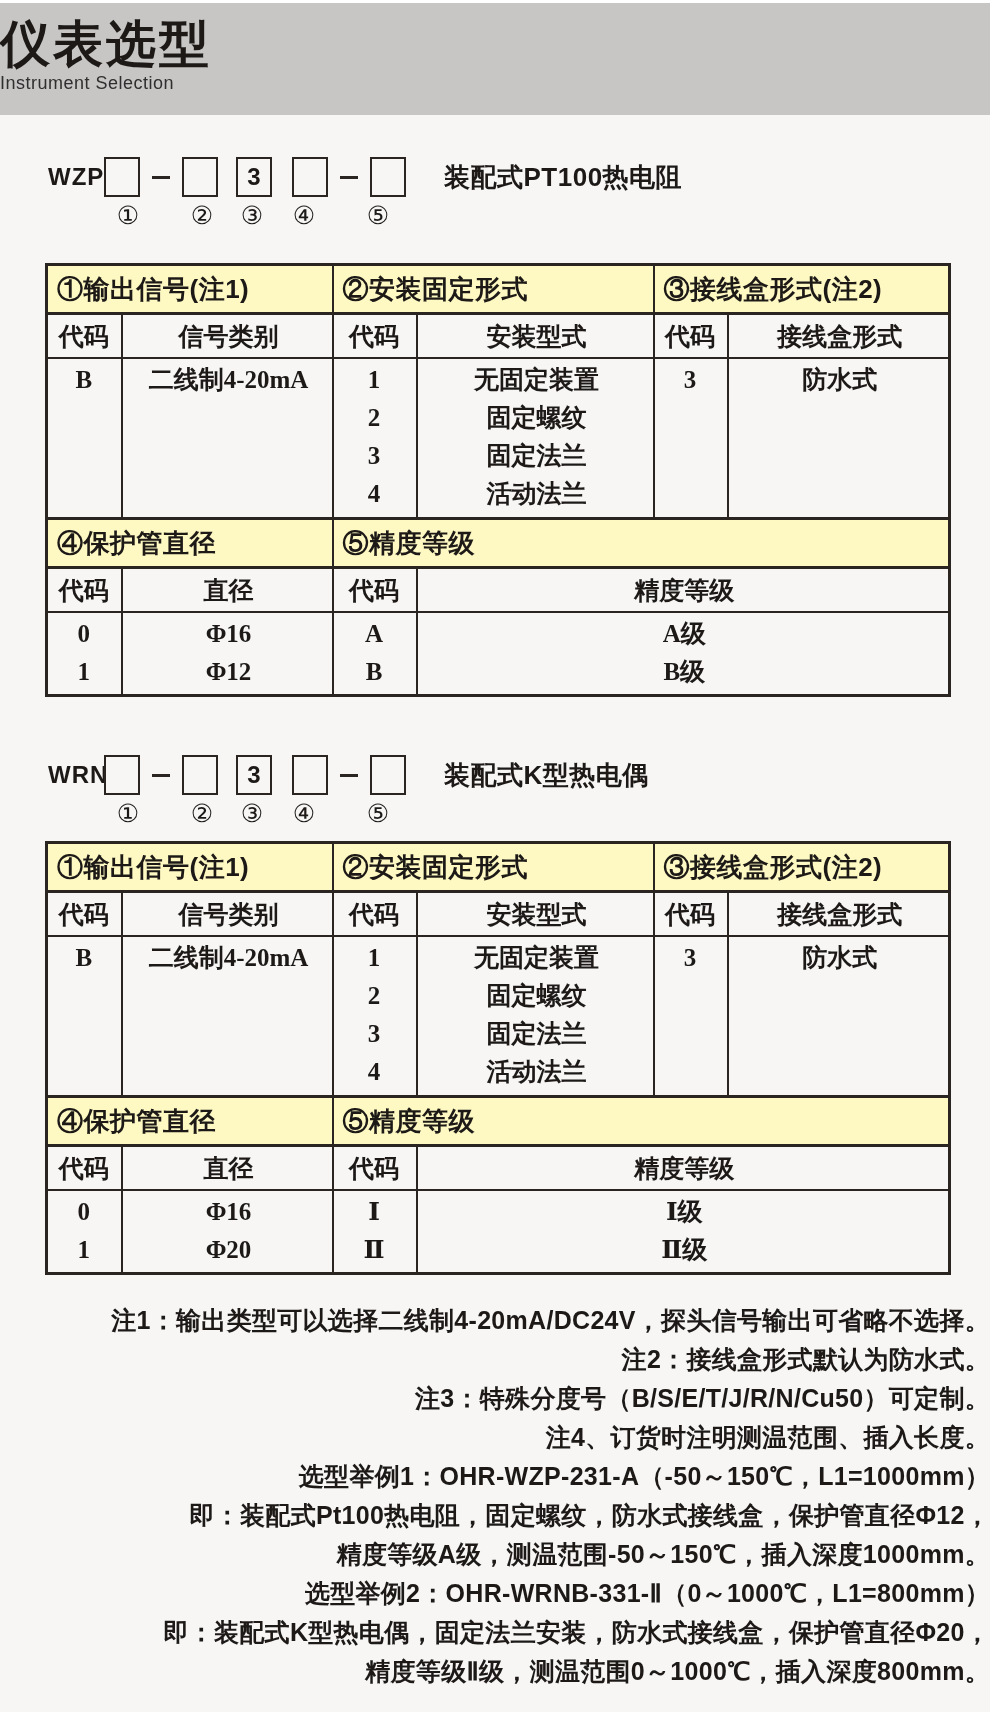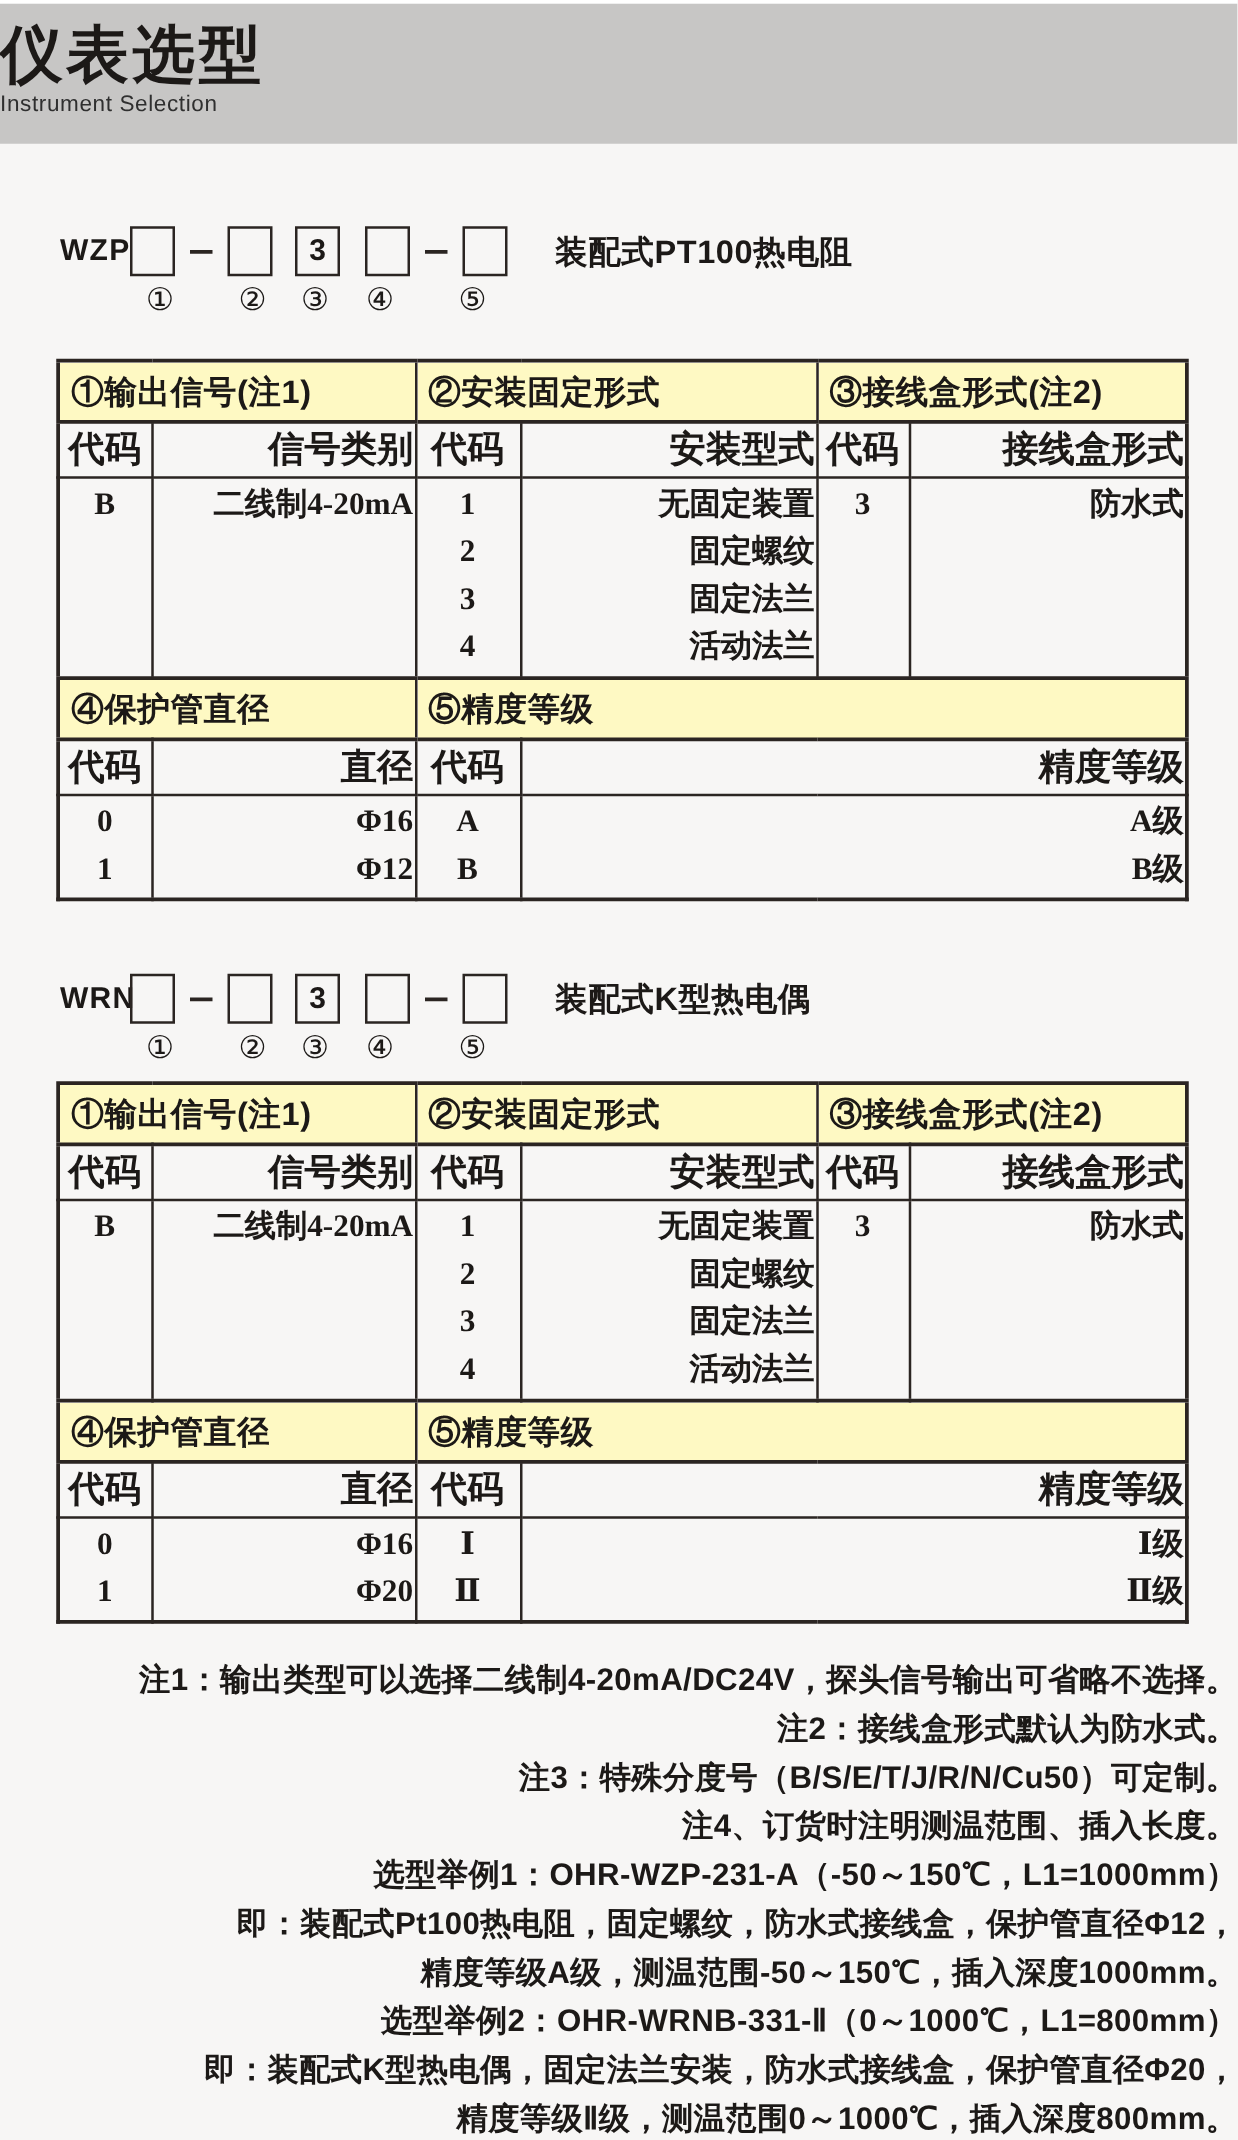--- a/index.html
+++ b/index.html
@@ -16,21 +16,21 @@
   .band .title {
     font-size:50px; font-weight:700; letter-spacing:3px;
     padding-top:13px; line-height:1.12;
   }
   .band .subtitle {
     font-size:18px; font-weight:400; color:#2f2f2f; letter-spacing:0.5px;
     margin-top:1px;
   }
 
   
-  .model-block1 { margin-top:64px; }
+  .model-block1 { margin-top:40px; }
   .model-block2 { margin-top:56px; }
   .model-line { display:flex; align-items:center; height:44px; padding-left:48px; }
   .m-prefix {
     font-size:24px; font-weight:700; width:56px; letter-spacing:1px;
     font-family:"Liberation Sans", sans-serif;
   }
   .m-box {
     width:32px; height:36px; border:2px solid #2b2522; background:transparent;
     display:flex; align-items:center; justify-content:center;
     font-size:24px; font-weight:700; margin-right:12px; flex:0 0 auto;
@@ -58,30 +58,30 @@
   table.sel.t2 { margin-top:10px; }
   table.sel td, table.sel th { border:2px solid #2b2522; overflow:hidden; }
   tr.sec th {
     background:#fef9c3; font-size:26px; font-weight:700; text-align:left;
     padding:0 0 0 9px; height:46px; letter-spacing:0.5px;
     border-top-width:3px; border-bottom-width:3px;
     font-family:"Liberation Sans", sans-serif;
   }
   tr.sub td {
     font-family:"Liberation Serif","DejaVu Serif",serif;
-    font-size:29px; font-weight:600; height:40px;
+    font-size:25px; font-weight:600; height:40px;
   }
   tr.data td {
     font-family:"Liberation Serif","DejaVu Serif",serif;
     font-size:25px; font-weight:600; vertical-align:top; padding-top:2px;
   }
   tr.data.d1 td { height:155px; }
   tr.data.d2 td { height:78px; }
   .codecol { text-align:center; padding-left:0; }
-  .lblcol  { text-align:right; padding-left:4px; }
+  .lblcol  { text-align:center; padding-left:4px; }
   tr.data td div { line-height:38px; }
 
   
   .notes { margin:26px 0 0 48px; }
   .notes div {
     font-size:25px; font-weight:700; line-height:39px; letter-spacing:0.3px;
     font-family:"Liberation Sans", sans-serif;
     text-align:right;
   }
 </style>

